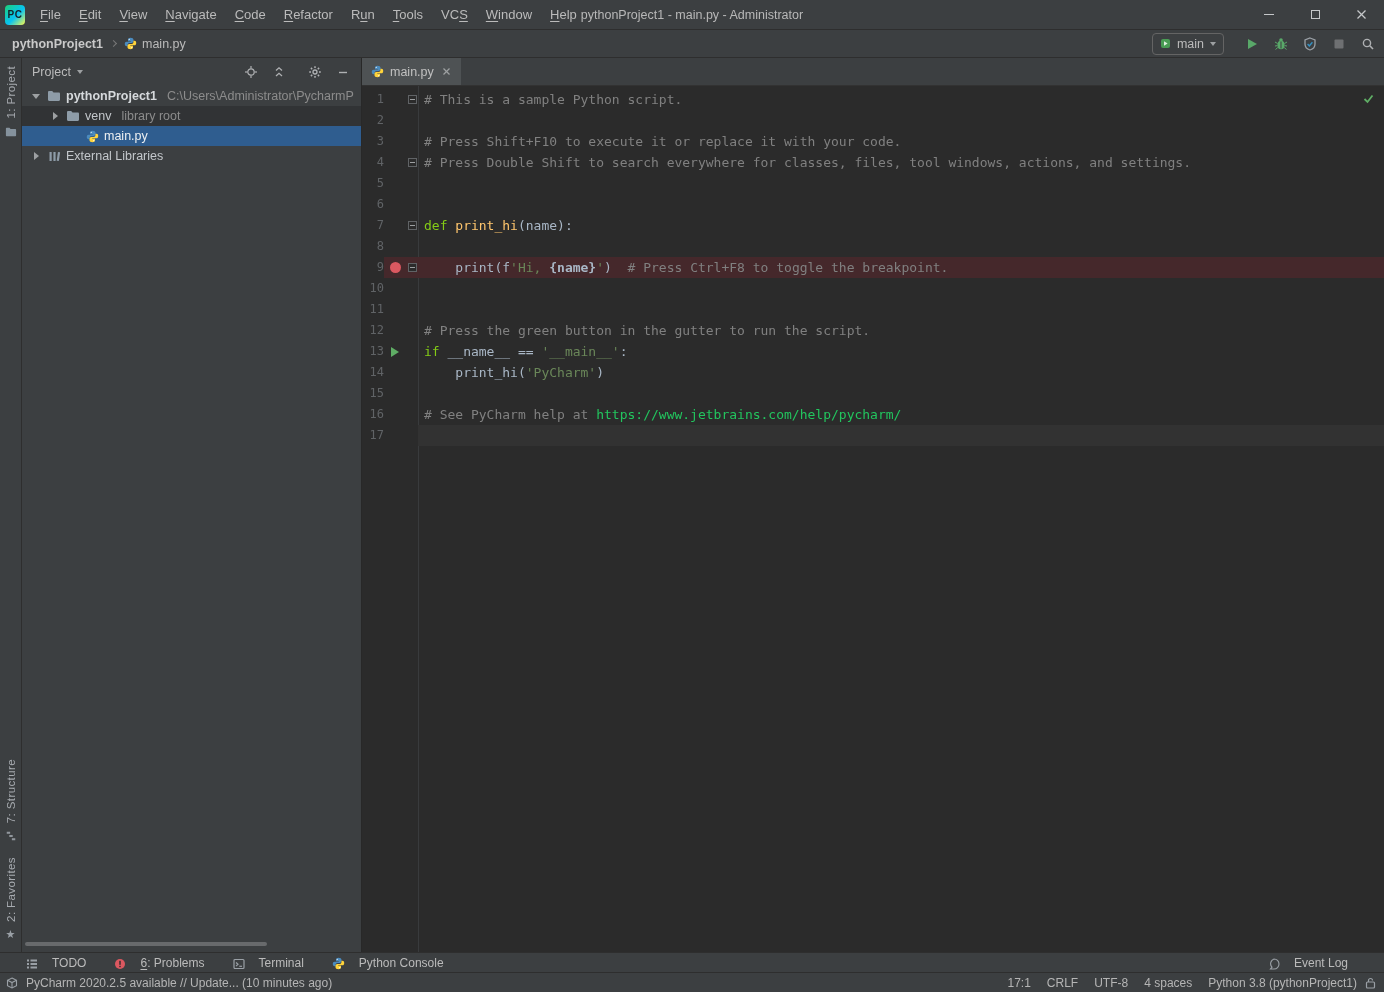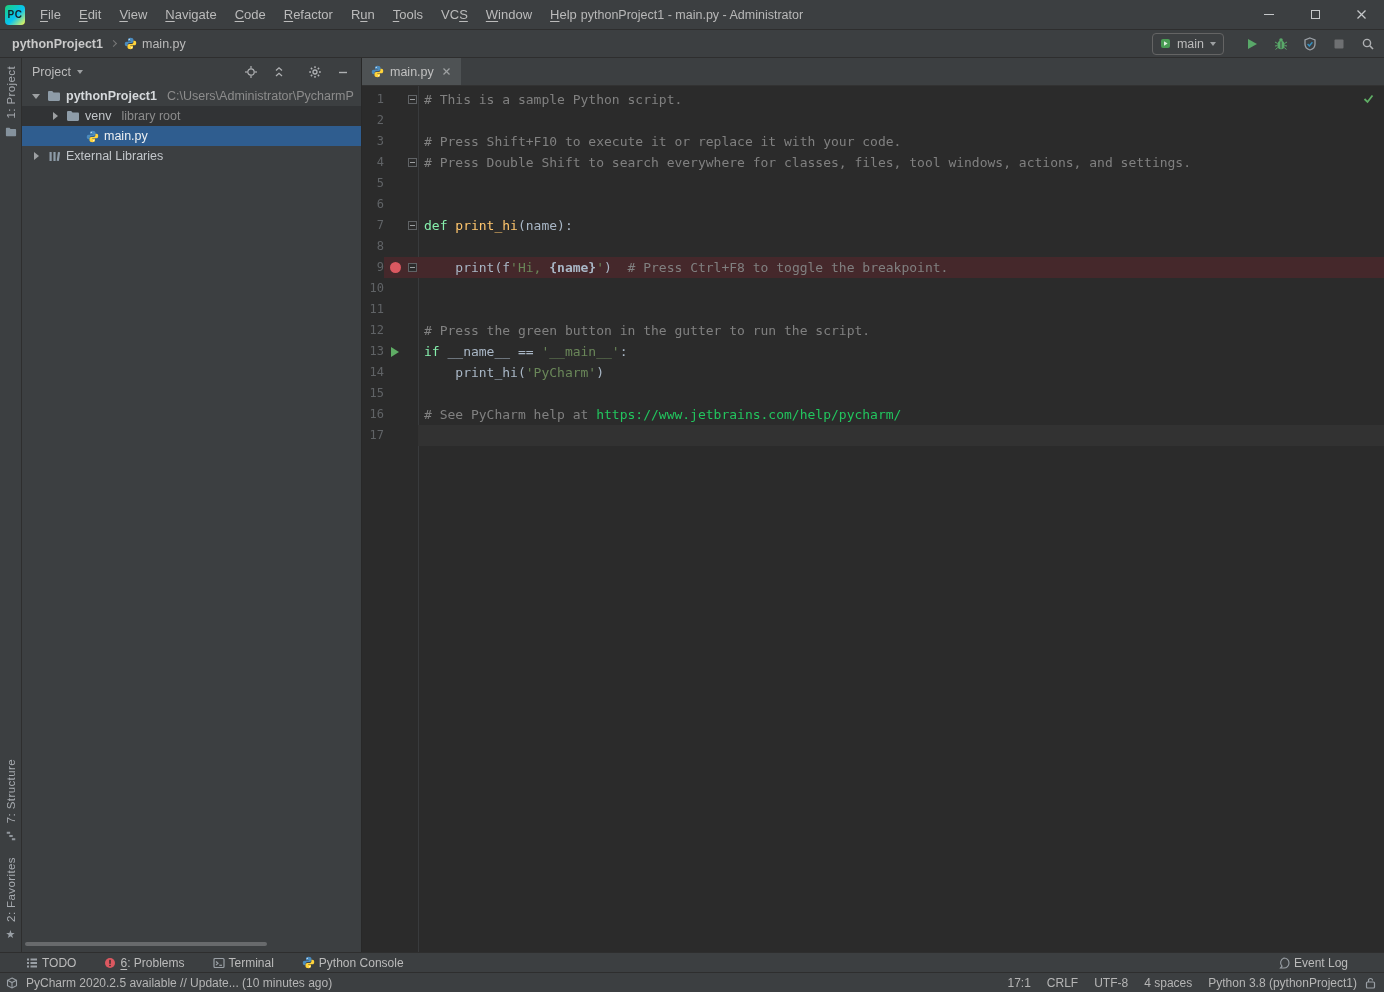--- a/index.html
+++ b/index.html
@@ -77,29 +77,29 @@
   .ln{flex:0 0 22px;text-align:right;color:#606366;font-size:12px;line-height:21px}
   .icon-col{flex:0 0 22px;display:flex;align-items:center;justify-content:center}
   .fold-col{flex:0 0 12px;display:flex;align-items:center;justify-content:center}
   .code-text{flex:1;display:flex;align-items:center;white-space:pre;padding-left:6px;min-width:0}
   .bp-line .icon-col,.bp-line .fold-col,.bp-line .code-text{background:#45282b}
   .caret-line .code-text{background:#323232}
   .bp-dot{width:11px;height:11px;border-radius:50%;background:#db5860}
   .run-arrow{width:0;height:0;border-top:5px solid transparent;border-bottom:5px solid transparent;border-left:8px solid #5fad65}
   .fold-box{width:9px;height:9px;border:1px solid #606366;background:#2b2b2b;position:relative}
   .fold-box::after{content:"";position:absolute;left:1px;right:1px;top:3px;height:1px;background:#9da0a2}
-  .seg-c{color:#808080}.seg-k{color:#86efac}.seg-f{color:#ffc66d}.seg-s{color:#6a8759}
+  .seg-c{color:#808080}.seg-k{color:#84cc16}.seg-f{color:#ffc66d}.seg-s{color:#6a8759}
   .seg-p{color:#a9b7c6}.seg-b{color:#a9b7c6;font-weight:bold}.seg-cl{color:#22c55e;}
   .inspect-check{position:absolute;top:6px;right:9px;display:flex}
 
   
   .bottombar{flex:0 0 20px;background:#3c3f41;border-top:1px solid #2e2e2e;display:flex;align-items:center;font-size:12px;padding:0 36px 0 26px}
   .bb-left{display:flex;align-items:center;gap:28px}
   .bb-right{margin-left:auto;display:flex;align-items:center;gap:20px}
-  .tool-item{display:flex;align-items:center;gap:4px;color:#bbb;white-space:nowrap}
+  .tool-item{display:flex;align-items:flex-end;gap:14px;color:#bbb;white-space:nowrap}
   .bb-ic{display:flex;align-items:center}
   .statusbar{flex:0 0 20px;background:#3c3f41;border-top:1px solid #2e2e2e;display:flex;align-items:center;font-size:12px;color:#b5b5b5;padding:0 8px 0 6px;gap:8px}
   .sb-msg{white-space:nowrap}
   .sb-right{margin-left:auto;display:flex;align-items:center;gap:16px}
   .sb-item{white-space:nowrap}
   .sb-ic{display:flex;align-items:center}
 </style>
 </head>
 <body>
 

